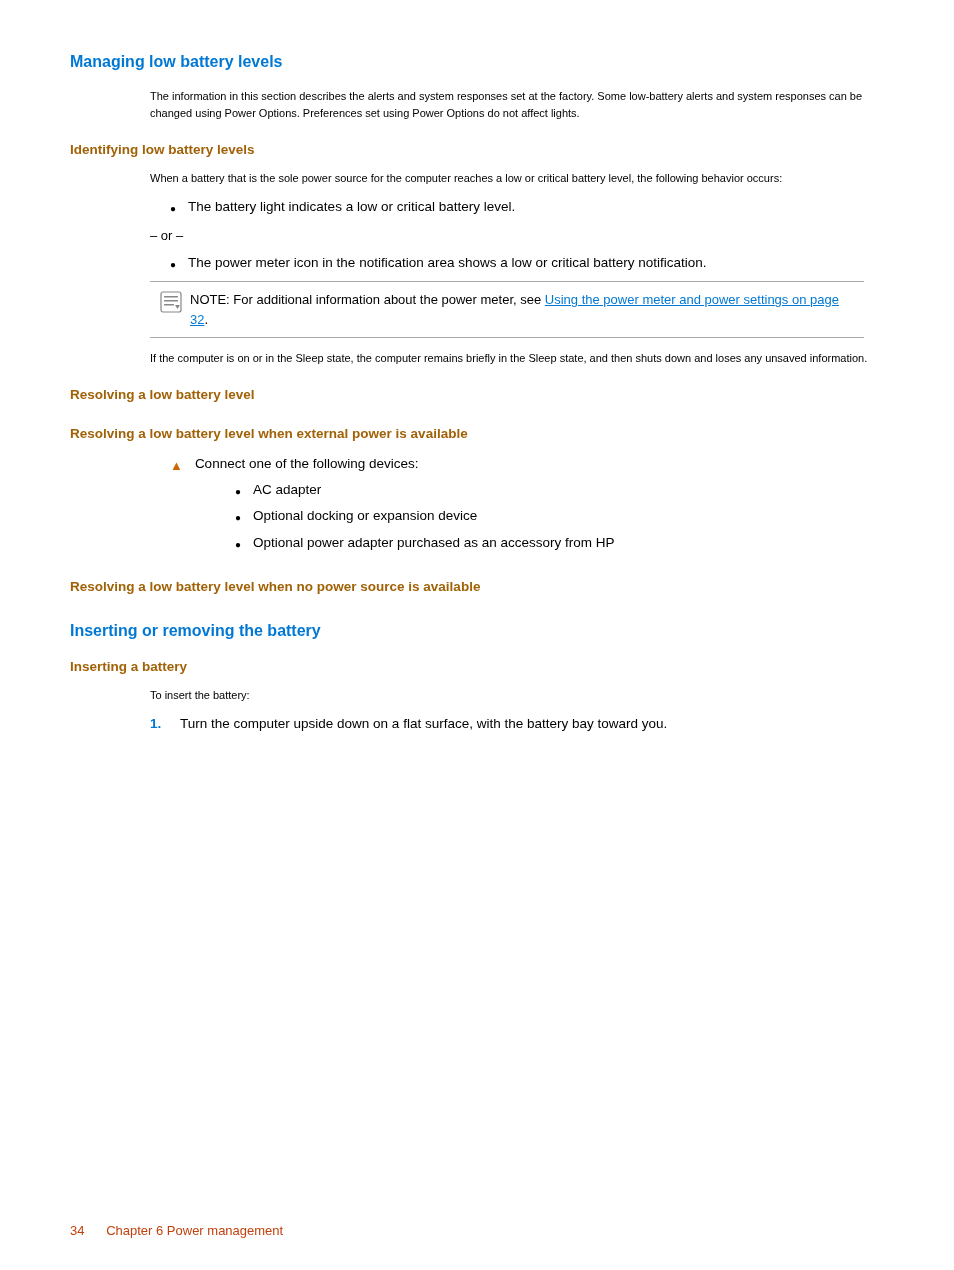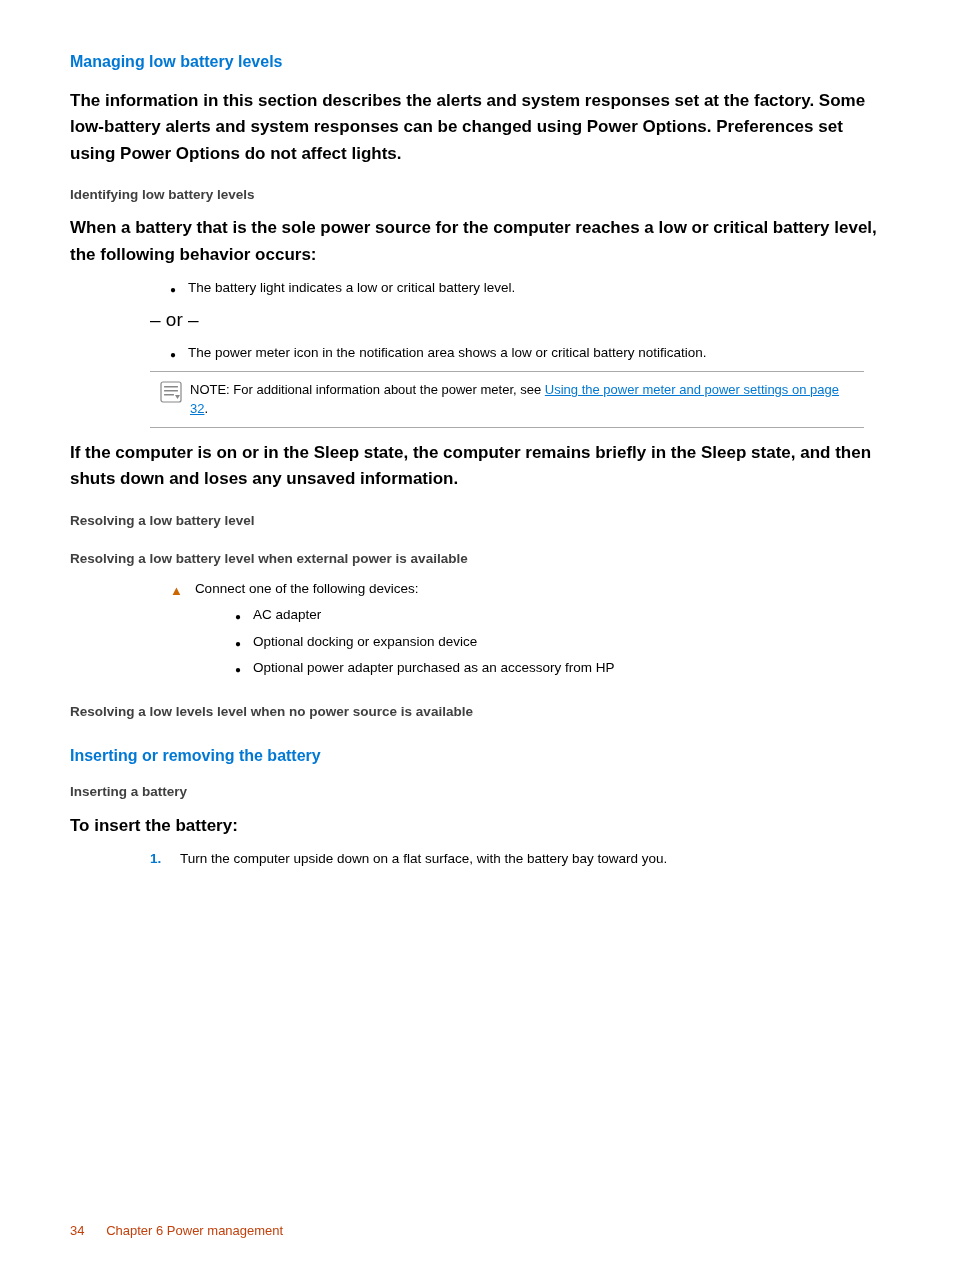--- a/index.html
+++ b/index.html
@@ -20,31 +20,31 @@
       padding: 50px 70px 60px 70px;
       position: relative;
     }
     .section-title {
       color: #0078d4;
       font-size: 16px;
       font-weight: bold;
       margin-bottom: 14px;
     }
     .subsection-title {
-      color: #404040;
+      color: #a16207;
       font-size: 13.5px;
       font-weight: bold;
       margin-bottom: 10px;
       margin-top: 18px;
     }
     .body-text {
+      margin-left: 80px;
       margin-bottom: 10px;
-      font-size: 17px;
+      font-size: 11px;
       line-height: 1.55;
-      font-weight: bold;
     }
     .bullet-list {
       margin-left: 100px;
       margin-bottom: 8px;
     }
     .bullet-item {
       display: flex;
       align-items: flex-start;
       margin-bottom: 6px;
       font-size: 13.5px;
@@ -52,21 +52,21 @@
     .bullet-dot {
       color: #000;
       margin-right: 12px;
       font-size: 10px;
       margin-top: 4px;
       flex-shrink: 0;
     }
     .or-text {
       margin-left: 80px;
       margin-bottom: 8px;
-      font-size: 19px;
+      font-size: 13px;
     }
     .note-box {
       margin-left: 80px;
       margin-right: 20px;
       border-top: 1px solid #aaa;
       border-bottom: 1px solid #aaa;
       padding: 8px 10px;
       margin-bottom: 12px;
       display: flex;
       align-items: flex-start;
@@ -208,21 +208,21 @@
             </div>
             <div class="bullet-item">
               <span class="bullet-dot">●</span>
               <span>Optional power adapter purchased as an accessory from HP</span>
             </div>
           </div>
         </div>
       </div>
     </div>
 
-    <div class="subsection-title">Resolving a low levels level when no power source is available</div>
+    <div class="subsection-title">Resolving a low battery level when no power source is available</div>
   </div>
 
   <div style="margin-top: 22px;">
     <div class="section-title">Inserting or removing the battery</div>
 
     <div class="subsection-title" style="margin-top:4px;">Inserting a battery</div>
 
     <div class="body-text">To insert the battery:</div>
 
     <div class="numbered-list">

